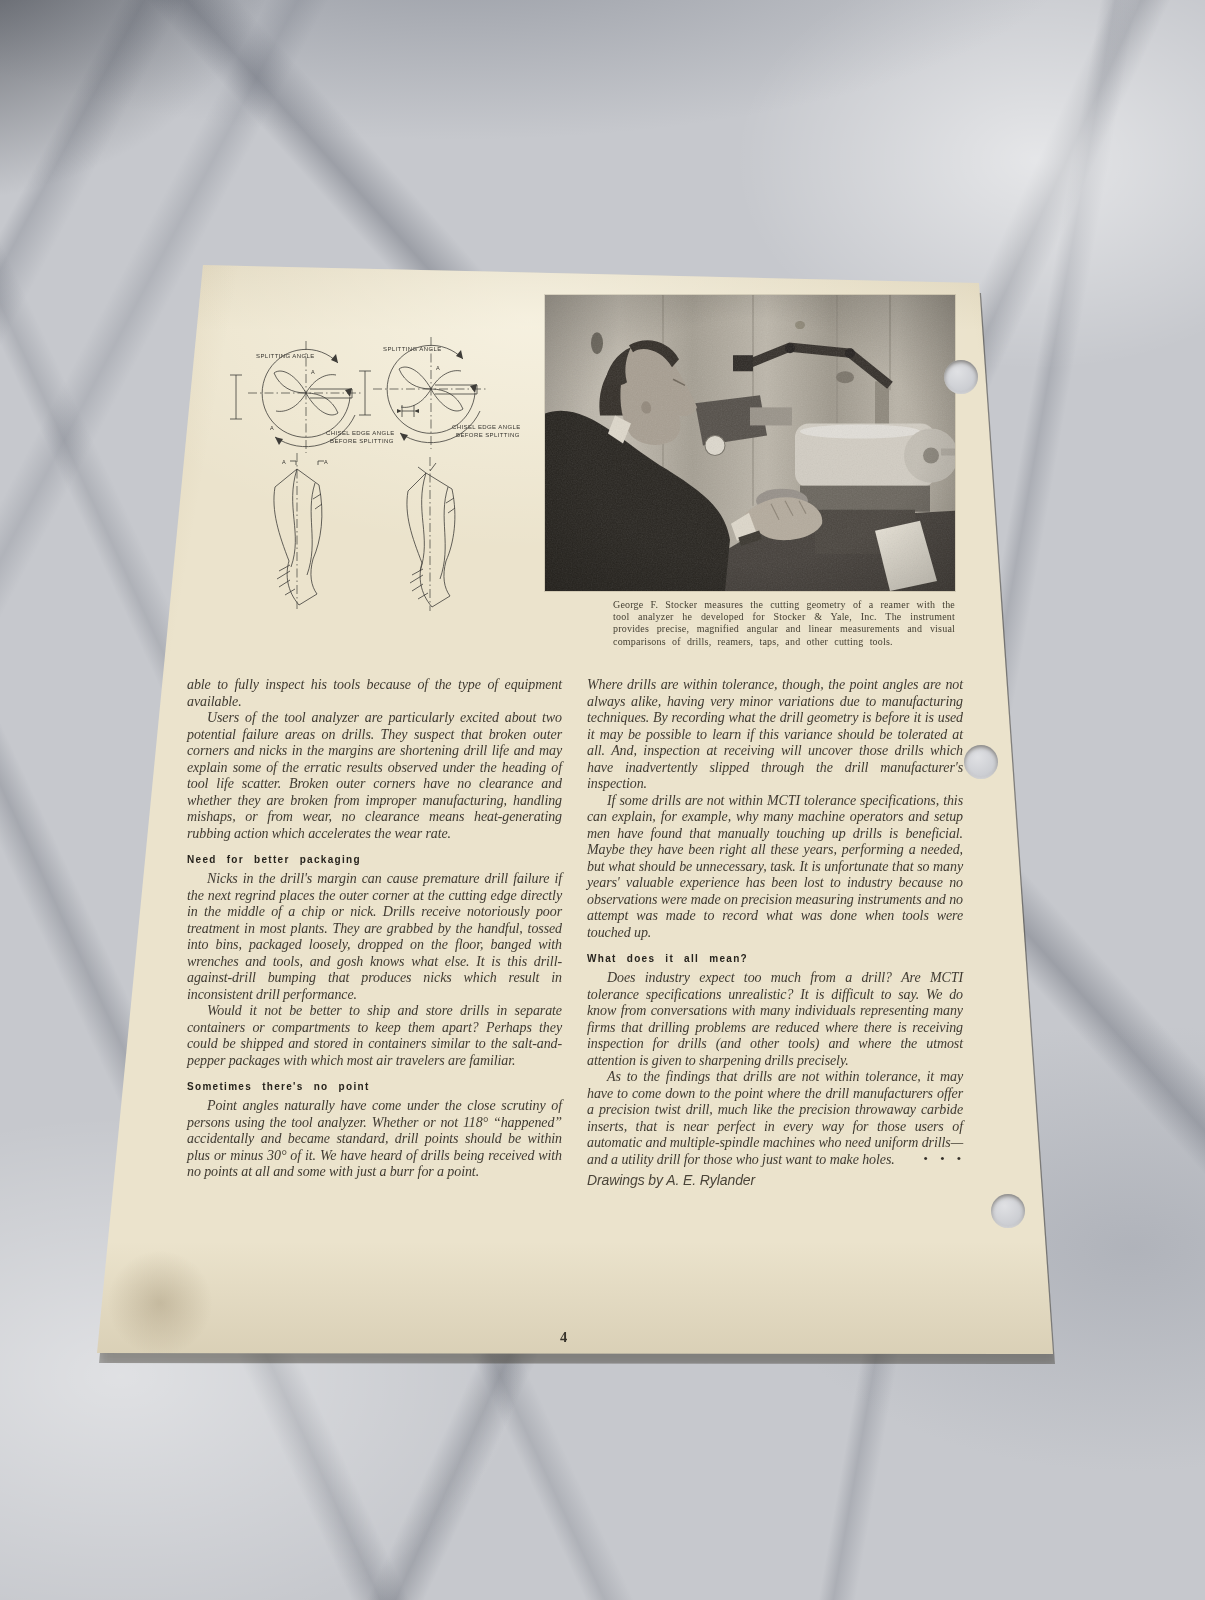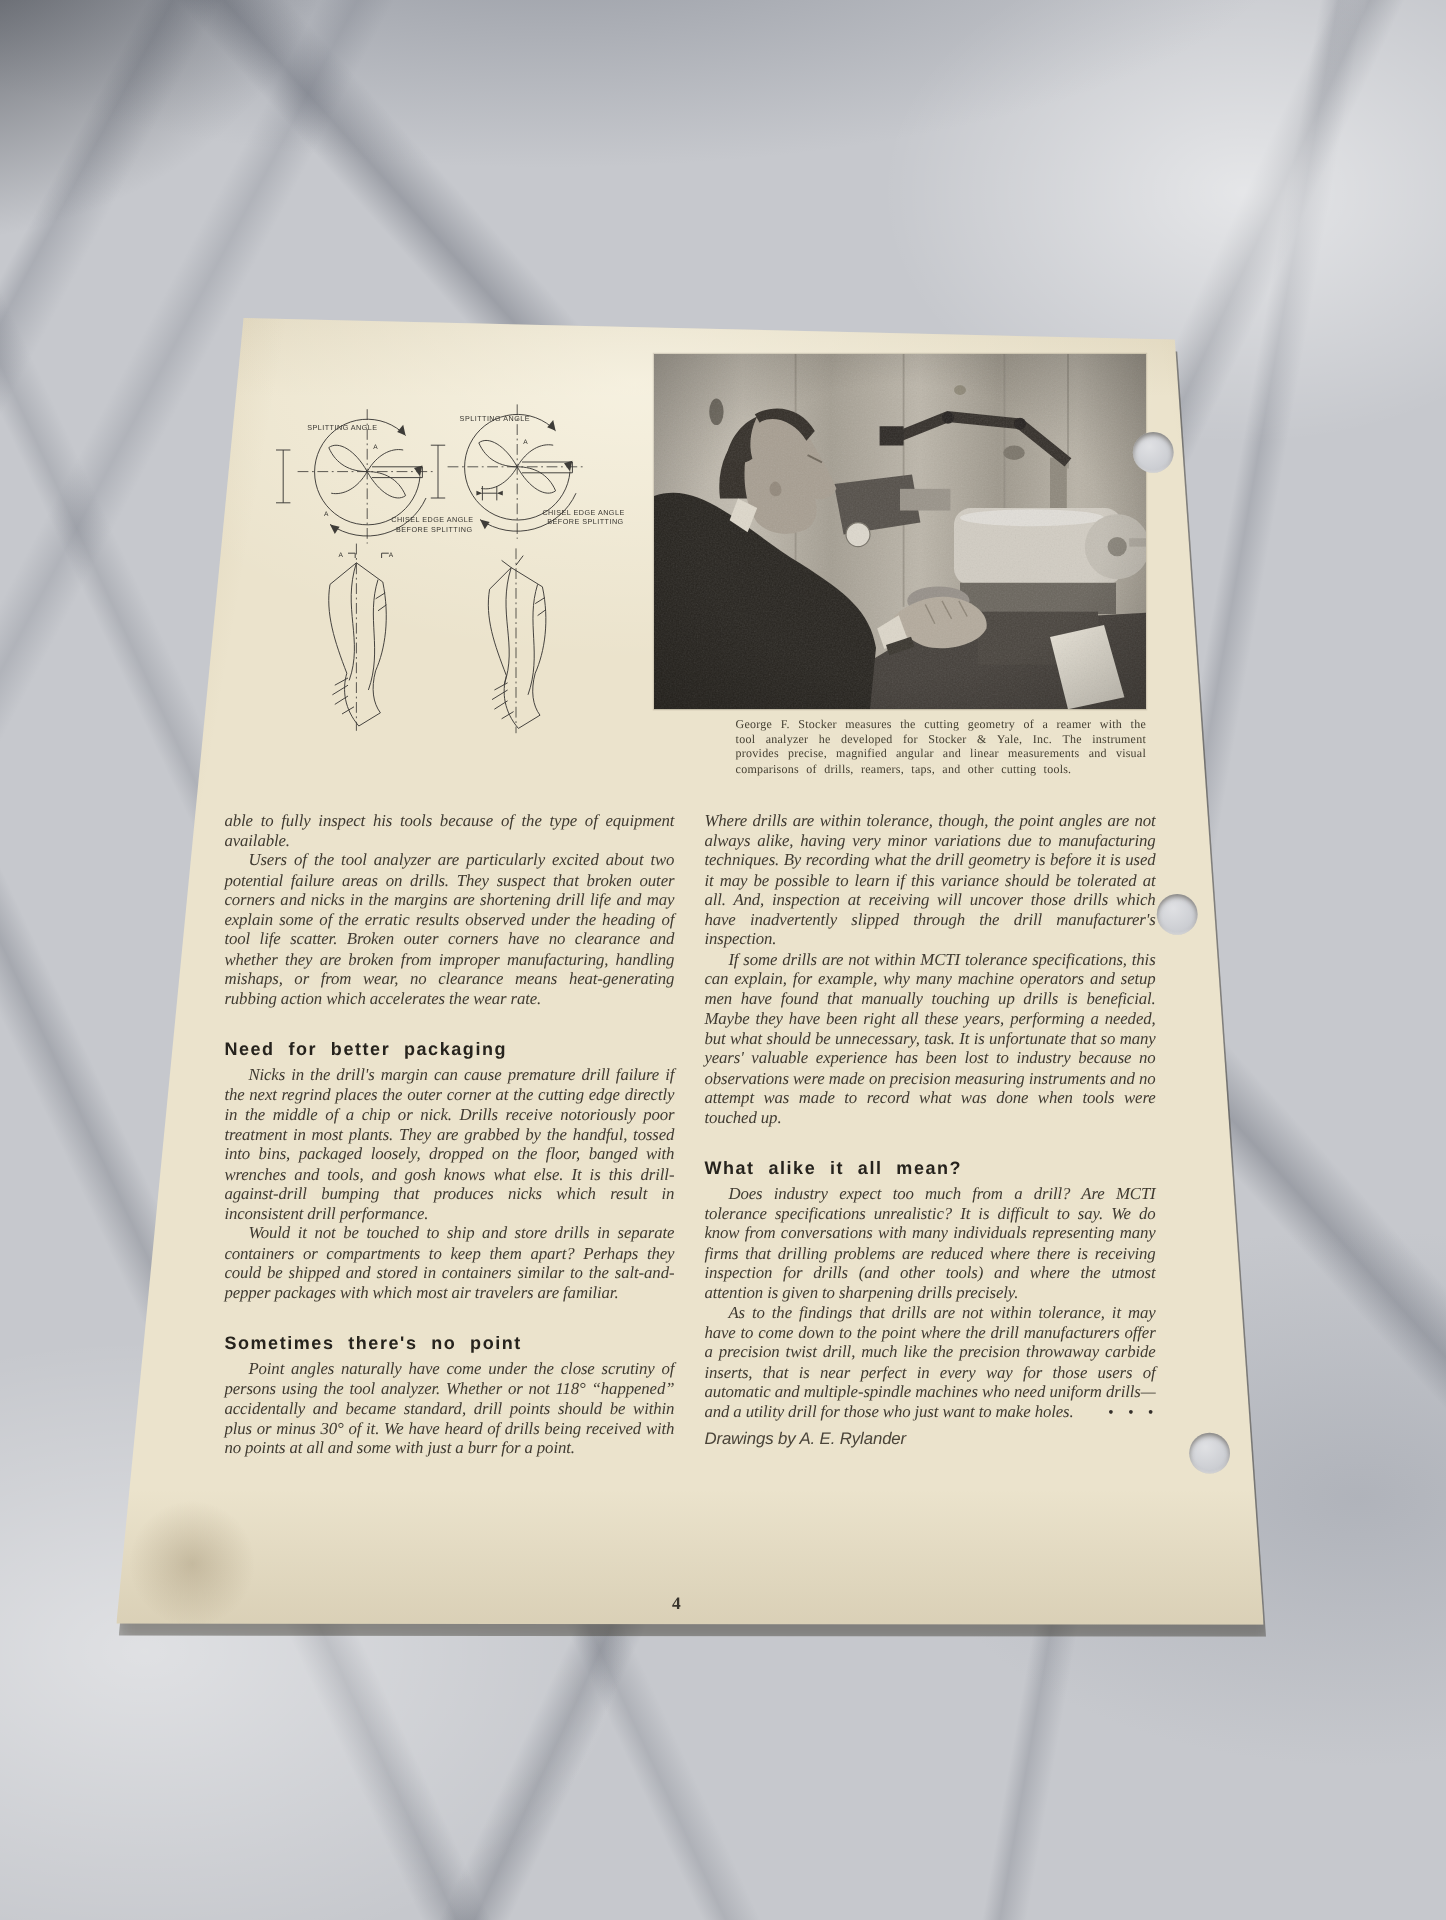--- a/index.html
+++ b/index.html
@@ -51,22 +51,22 @@
   .drawings-caption { left:150px; top:368px; width:284px; }
   .photo-caption   { left:523px; top:346px; width:342px; }
 
   
   .col { position:absolute; top:424px; width:375px; color:#3f3a31; }
   .col-left  { left:97px; }
   .col-right { left:497px; width:376px; }
   .col p { margin:0; text-indent:20px; text-align:justify;
            font-size:14px; line-height:16.5px; letter-spacing:-0.1px;font-style:italic; }
   .col p.noindent { text-indent:0; }
-  .col h3 { margin:24px 0 6px; font-family:"Liberation Sans", sans-serif;
-    font-weight:bold; font-size:15px; letter-spacing:1.3px; word-spacing:6px;
+  .col h3 { margin:12px 0 6px; font-family:"Liberation Sans", sans-serif;
+    font-weight:bold; font-size:10px; letter-spacing:1.3px; word-spacing:6px;
     color:#26231d; }
   p.last { position:relative; }
   .endmark { position:absolute; right:2px; bottom:1px; font-size:13px;
     word-spacing:9px; color:#35302a; }
   .credit { font-family:"Liberation Sans", sans-serif; font-size:11.5px;
     color:#4a4439; margin-top:4px !important; text-indent:0 !important;
     text-align:center; letter-spacing:.3px; }
 
   .pagenum { position:absolute; left:470px; top:1076px; font-size:14.5px;
     font-weight:bold; color:#38342c; }
@@ -230,29 +230,29 @@
       </svg>
     </div>
 
     <div class="fig-caption photo-caption">George F. Stocker measures the cutting geometry of a reamer with the tool analyzer he developed for Stocker &amp; Yale, Inc. The instrument provides precise, magnified angular and linear measurements and visual comparisons of drills, reamers, taps, and other cutting tools.</div>
 
     <div class="col col-left">
       <p class="noindent">able to fully inspect his tools because of the type of equipment available.</p>
       <p>Users of the tool analyzer are particularly excited about two potential failure areas on drills. They suspect that broken outer corners and nicks in the margins are shortening drill life and may explain some of the erratic results observed under the heading of tool life scatter. Broken outer corners have no clearance and whether they are broken from improper manufacturing, handling mishaps, or from wear, no clearance means heat-generating rubbing action which accelerates the wear rate.</p>
       <h3>Need for better packaging</h3>
       <p>Nicks in the drill's margin can cause premature drill failure if the next regrind places the outer corner at the cutting edge directly in the middle of a chip or nick. Drills receive notoriously poor treatment in most plants. They are grabbed by the handful, tossed into bins, packaged loosely, dropped on the floor, banged with wrenches and tools, and gosh knows what else. It is this drill-against-drill bumping that produces nicks which result in inconsistent drill performance.</p>
-      <p>Would it not be touched to ship and store drills in separate containers or compartments to keep them apart? Perhaps they could be shipped and stored in containers similar to the salt-and-pepper packages with which most air travelers are familiar.</p>
+      <p>Would it not be better to ship and store drills in separate containers or compartments to keep them apart? Perhaps they could be shipped and stored in containers similar to the salt-and-pepper packages with which most air travelers are familiar.</p>
       <h3>Sometimes there's no point</h3>
       <p>Point angles naturally have come under the close scrutiny of persons using the tool analyzer. Whether or not 118° “happened” accidentally and became standard, drill points should be within plus or minus 30° of it. We have heard of drills being received with no points at all and some with just a burr for a point.</p>
     </div>
 
     <div class="col col-right">
       <p class="noindent">Where drills are within tolerance, though, the point angles are not always alike, having very minor variations due to manufacturing techniques. By recording what the drill geometry is before it is used it may be possible to learn if this variance should be tolerated at all. And, inspection at receiving will uncover those drills which have inadvertently slipped through the drill manufacturer's inspection.</p>
       <p>If some drills are not within MCTI tolerance specifications, this can explain, for example, why many machine operators and setup men have found that manually touching up drills is beneficial. Maybe they have been right all these years, performing a needed, but what should be unnecessary, task. It is unfortunate that so many years' valuable experience has been lost to industry because no observations were made on precision measuring instruments and no attempt was made to record what was done when tools were touched up.</p>
-      <h3>What alike it all mean?</h3>
+      <h3>What does it all mean?</h3>
       <p>Does industry expect too much from a drill? Are MCTI tolerance specifications unrealistic? It is difficult to say. We do know from conversations with many individuals representing many firms that drilling problems are reduced where there is receiving inspection for drills (and other tools) and where the utmost attention is given to sharpening drills precisely.</p>
       <p class="last"><span>As to the findings that drills are not within tolerance, it may have to come down to the point where the drill manufacturers offer a precision twist drill, much like the precision throwaway carbide inserts, that is near perfect in every way for those users of automatic and multiple-spindle machines who need uniform drills—and a utility drill for those who just want to make holes.</span><span class="endmark">• • •</span></p>
       <p class="credit">Drawings by A. E. Rylander</p>
     </div>
 
     <div class="pagenum">4</div>
 
     <div class="hole hole1"></div>
     <div class="hole hole2"></div>
     <div class="hole hole3"></div>

